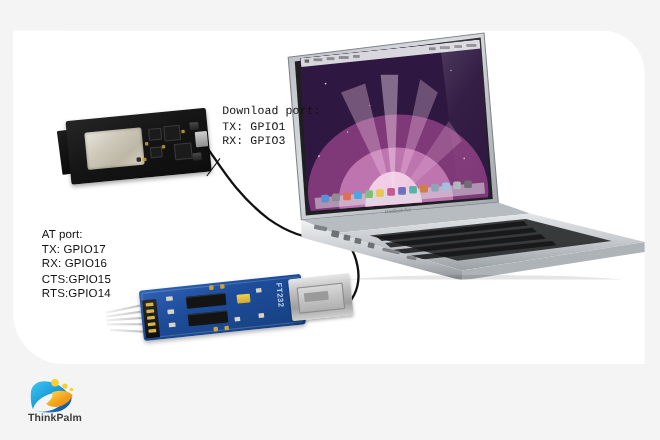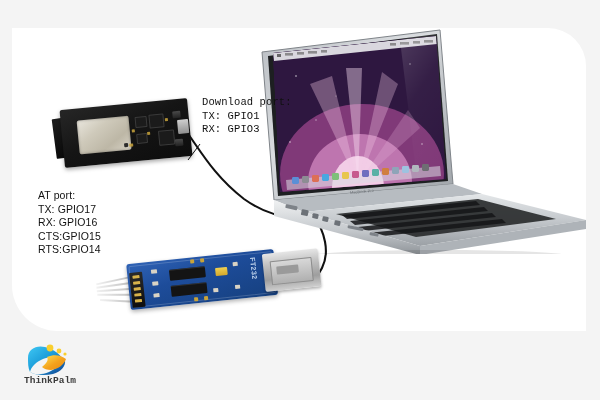--- a/index.html
+++ b/index.html
@@ -35,21 +35,21 @@
   
   .annot {
     position: absolute;
     color: #111;
     font-size: 10.5px;
     line-height: 13.5px;
     white-space: pre;
     letter-spacing: .1px;
   }
   #annot-download { left: 202px; top: 96px; font-family: Liberation Mono, monospace; }
-  #annot-at       { left: 38px;  top: 189px; }
+  #annot-at       { left: 38px;  top: 207px; }
 
   
   #cables { position: absolute; left:0; top:0; width:600px; height:400px; }
 
   
   #esp32 {
     position: absolute;
     left: 62px; top: 104px;
     width: 128px; height: 58px;
     transform: rotate(-5.5deg);
@@ -178,21 +178,21 @@
     position:absolute; height:1.6px;
     background: linear-gradient(90deg,#f2f2f2,#bdbdbd);
     transform-origin: right center;
   }
 
   
   #laptop { position: absolute; left: 250px; top: 24px; width: 340px; height: 230px; }
   #mb-svg { position:absolute; left:0; top:0; }
 
   
-  #logo { position: absolute; left: 14px; top: 342px; width: 72px; height: 48px; font-family: Liberation Mono, monospace; }
+  #logo { position: absolute; left: 14px; top: 342px; width: 72px; height: 48px; }
   #logo-word {
     position: absolute; left: 0px; top: 33px; width: 72px;
     text-align: center;
     font-size: 9.5px; font-weight: bold; color: #3a3a3a;
     letter-spacing: .1px;
   }
 </style>
 </head>
 <body>
 

